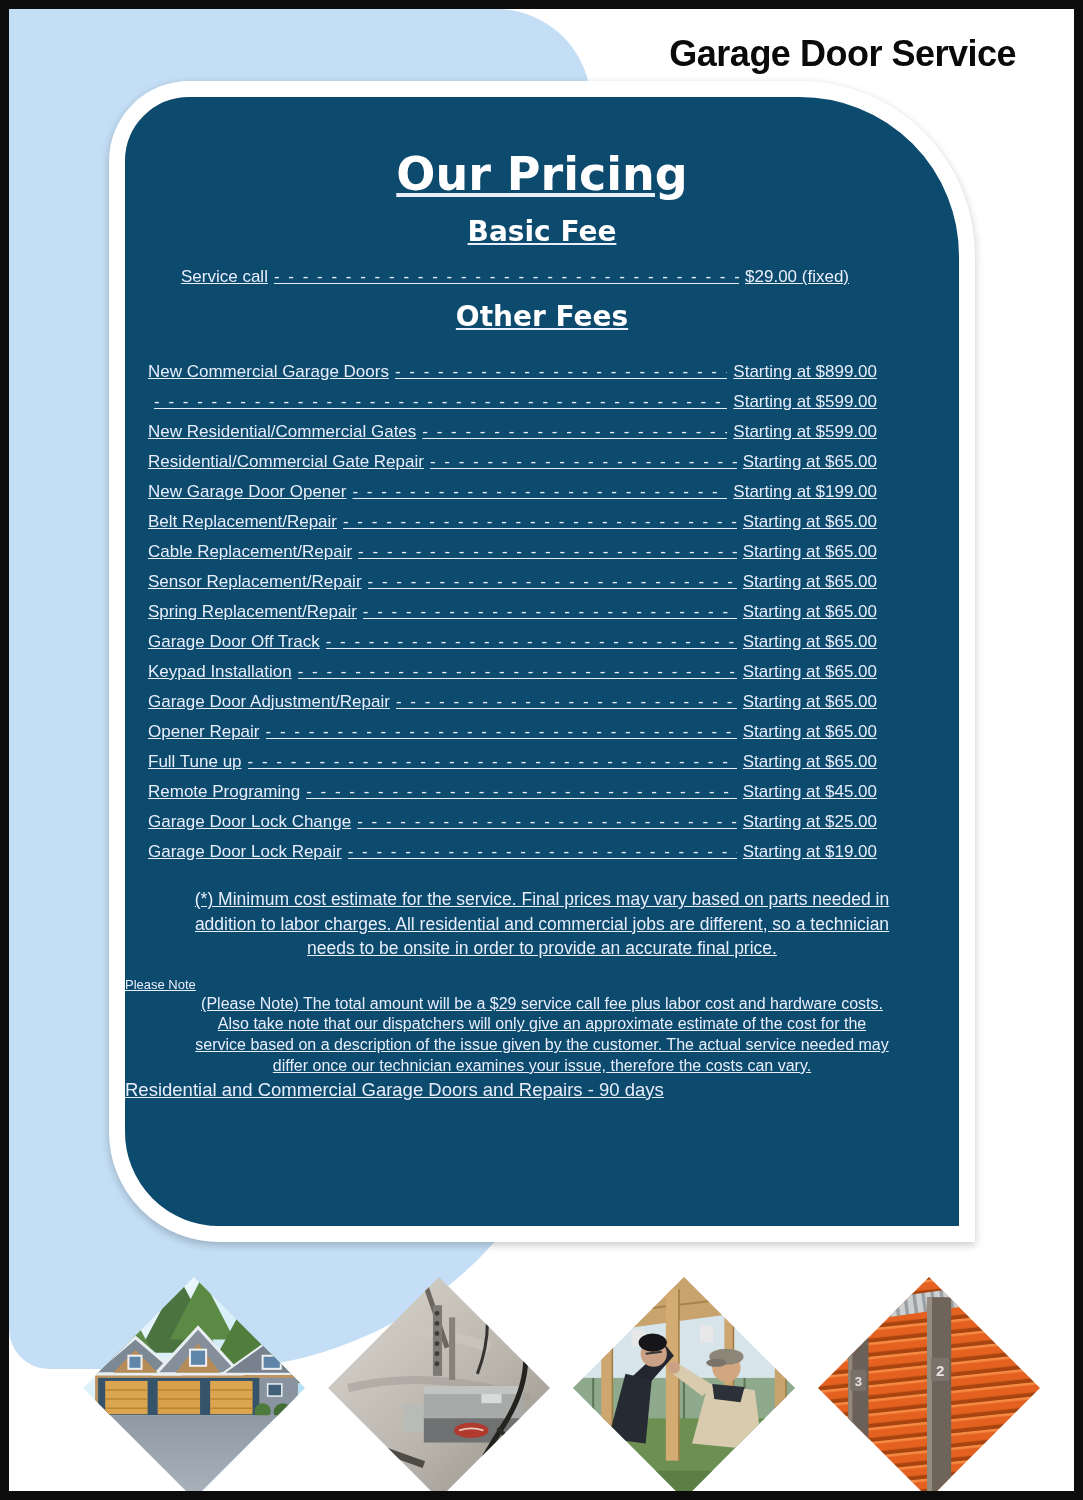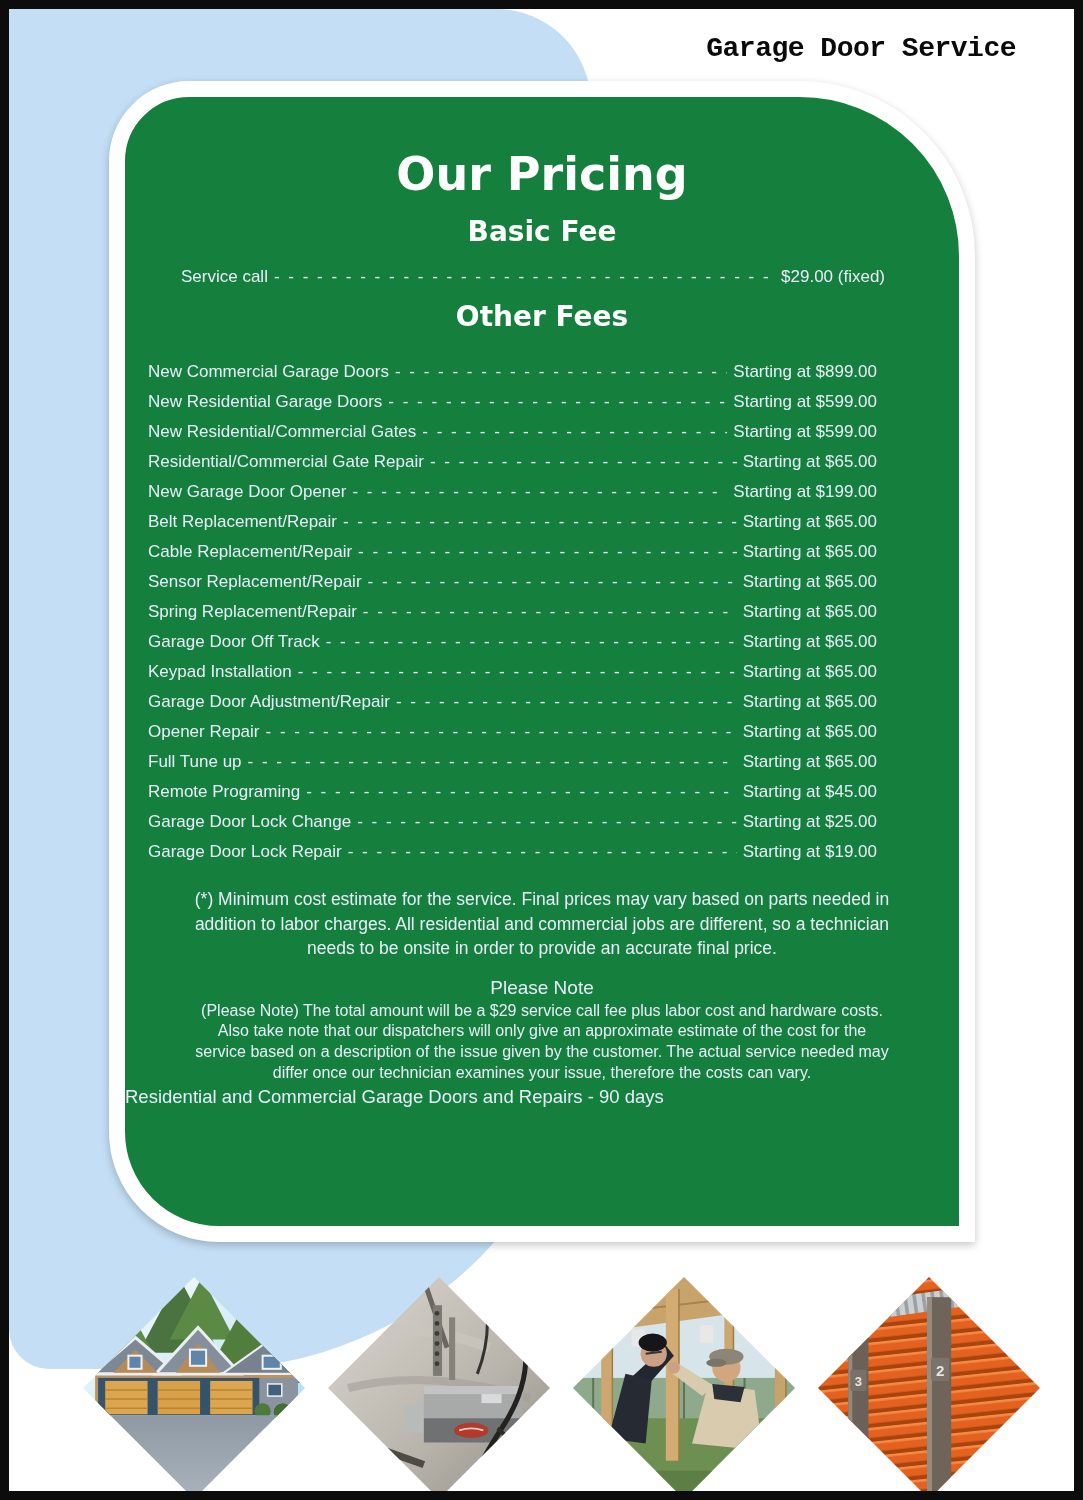--- a/index.html
+++ b/index.html
@@ -17,37 +17,38 @@
     position:absolute;
     left:0;top:0;
     width:582px;height:1360px;
     background:#c3def5;
     border-radius:0 95px 380px 40px;
   }
   
   .brand-title{
     position:absolute;
     top:24px;right:58px;
-    font-family:Liberation Mono, monospace;
+    font-family:Liberation Sans, sans-serif;
     font-weight:800;
-    font-size:28px;
+    font-size:36px;
     letter-spacing:-0.5px;
     color:#0a0a0a;
   }
   
   .card{
     position:absolute;
     left:100px;top:72px;
     width:866px;height:1161px;
     box-sizing:border-box;
-    background:#15803d;
+    background:#0c4a6e;
     border:16px solid #ffffff;
     border-radius:80px 175px 0 110px;
     box-shadow:0 3px 8px rgba(0,0,0,0.22);
     color:#e8eefb;
+    text-decoration:underline;
   }
   .card-title{
     margin:50px 0 6px 0;
     text-align:center;
     font-family:"DejaVu Sans", sans-serif;
     font-weight:800;
     font-size:46px;
     color:#ffffff;
   }
   .section-heading{
@@ -66,33 +67,32 @@
     font-size:17px;
     white-space:nowrap;
   }
   .fee-row .leader{
     flex:1;
     overflow:hidden;
     white-space:nowrap;
     letter-spacing:2px;
     margin:0 6px;
   }
-  .basic-row{padding:0 74px 6px 56px;}
+  .basic-row{padding:0 110px 6px 56px;}
   .fee-list{padding:10px 82px 0 23px;}
   .disclaimer{
     margin:20px auto 0 auto;
     width:734px;
     text-align:center;
     font-size:17.5px;
     line-height:1.4;
   }
   .note-heading{
     margin:16px 0 2px 0;
-    text-align:center;
-    font-size:19px;
+    font-size:13px;
   }
   .note-body{
     margin:2px auto 0 auto;
     width:700px;
     text-align:center;
     font-size:16px;
     line-height:1.3;
   }
   .warranty-heading{
     margin:24px 0 2px 0;
@@ -141,21 +141,20 @@
     <h2 class="section-heading" style="margin-top:2px;">Other Fees</h2>
 
     <div class="fee-list">
       <div class="fee-row">
         <span>New Commercial Garage Doors</span>
         <span class="leader">- - - - - - - - - - - - - - - - - - - - - - - - - - - - - - - - - - - - - - - - - - - - - - - - - - - - - - - - - - - - - - - - - - - - - - - -</span>
         <span>Starting at $899.00</span>
       </div>
 
       <div class="fee-row">
-        <span>New Residential Garage Doors</span>
         <span class="leader">- - - - - - - - - - - - - - - - - - - - - - - - - - - - - - - - - - - - - - - - - - - - - - - - - - - - - - - - - - - - - - - - - - - - - - - -</span>
         <span>Starting at $599.00</span>
       </div>
 
       <div class="fee-row">
         <span>New Residential/Commercial Gates</span>
         <span class="leader">- - - - - - - - - - - - - - - - - - - - - - - - - - - - - - - - - - - - - - - - - - - - - - - - - - - - - - - - - - - - - - - - - - - - - - - -</span>
         <span>Starting at $599.00</span>
       </div>
 

